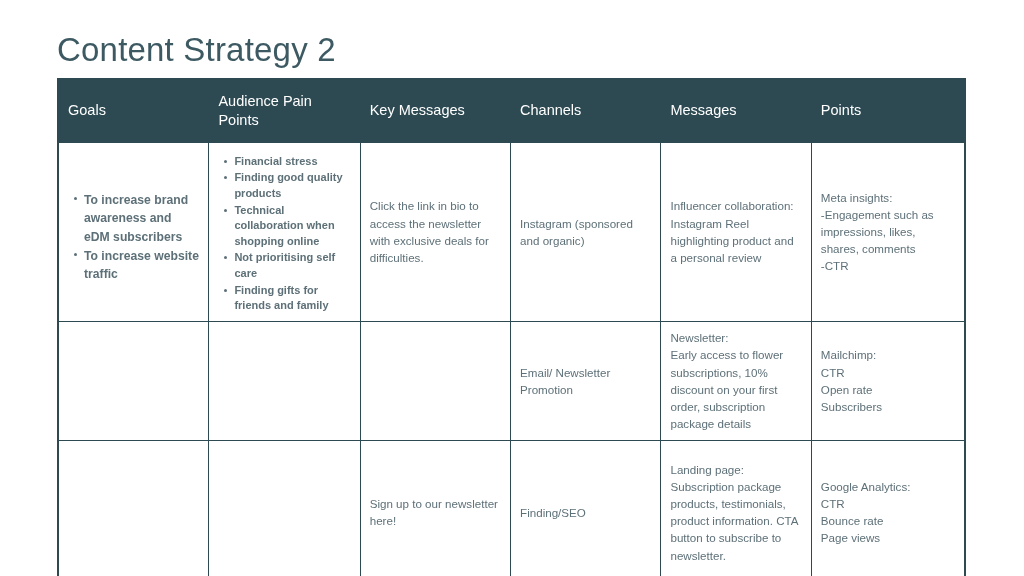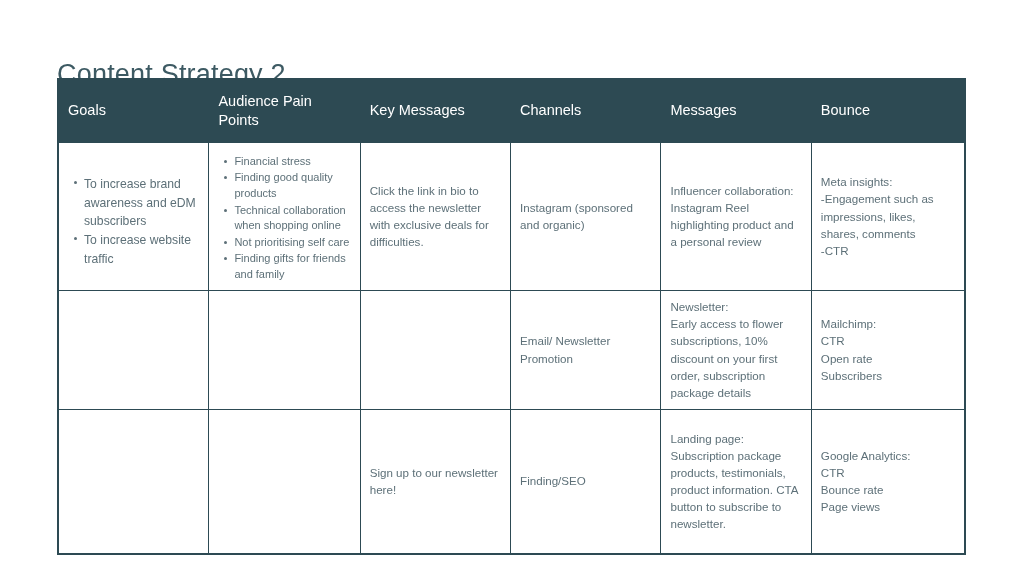--- a/index.html
+++ b/index.html
@@ -17,22 +17,22 @@
   .slide {
     position: relative;
     width: 1024px;
     height: 576px;
     background: #ffffff;
     box-sizing: border-box;
   }
   .page-title {
     position: absolute;
     left: 57px;
-    top: 40px;
-    font-size: 27px;
+    top: 8px;
+    font-size: 33px;
     font-weight: 400;
     color: #3d5a63;
     letter-spacing: 0.2px;
     line-height: 1.2;
     white-space: nowrap;
   }
   .table-wrap {
     position: absolute;
     left: 57px;
     top: 78px;
@@ -77,20 +77,21 @@
   td ul.bullets {
     margin: 0;
     padding: 0 0 0 16px;
     list-style: none;
   }
   td ul.bullets li {
     position: relative;
     margin: 0 0 1px 0;
     padding: 0;
     line-height: 1.45;
+    font-weight: bold;
   }
   td ul.bullets li::before {
     content: "";
     position: absolute;
     left: -10px;
     top: 6px;
     width: 3px;
     height: 3px;
     border-radius: 50%;
     background: #5d7078;
@@ -129,21 +130,21 @@
         <col style="width:16.6%">
         <col style="width:16.9%">
       </colgroup>
       <thead>
         <tr>
           <th>Goals</th>
           <th>Audience Pain Points</th>
           <th>Key Messages</th>
           <th>Channels</th>
           <th>Messages</th>
-          <th>Bounce</th>
+          <th>Points</th>
         </tr>
       </thead>
       <tbody>
 
         <tr class="row-1">
           <td class="goals-cell">
             <ul class="bullets">
                 <li>To increase brand awareness and eDM subscribers</li>
                 <li>To increase website traffic</li>
               </ul>

